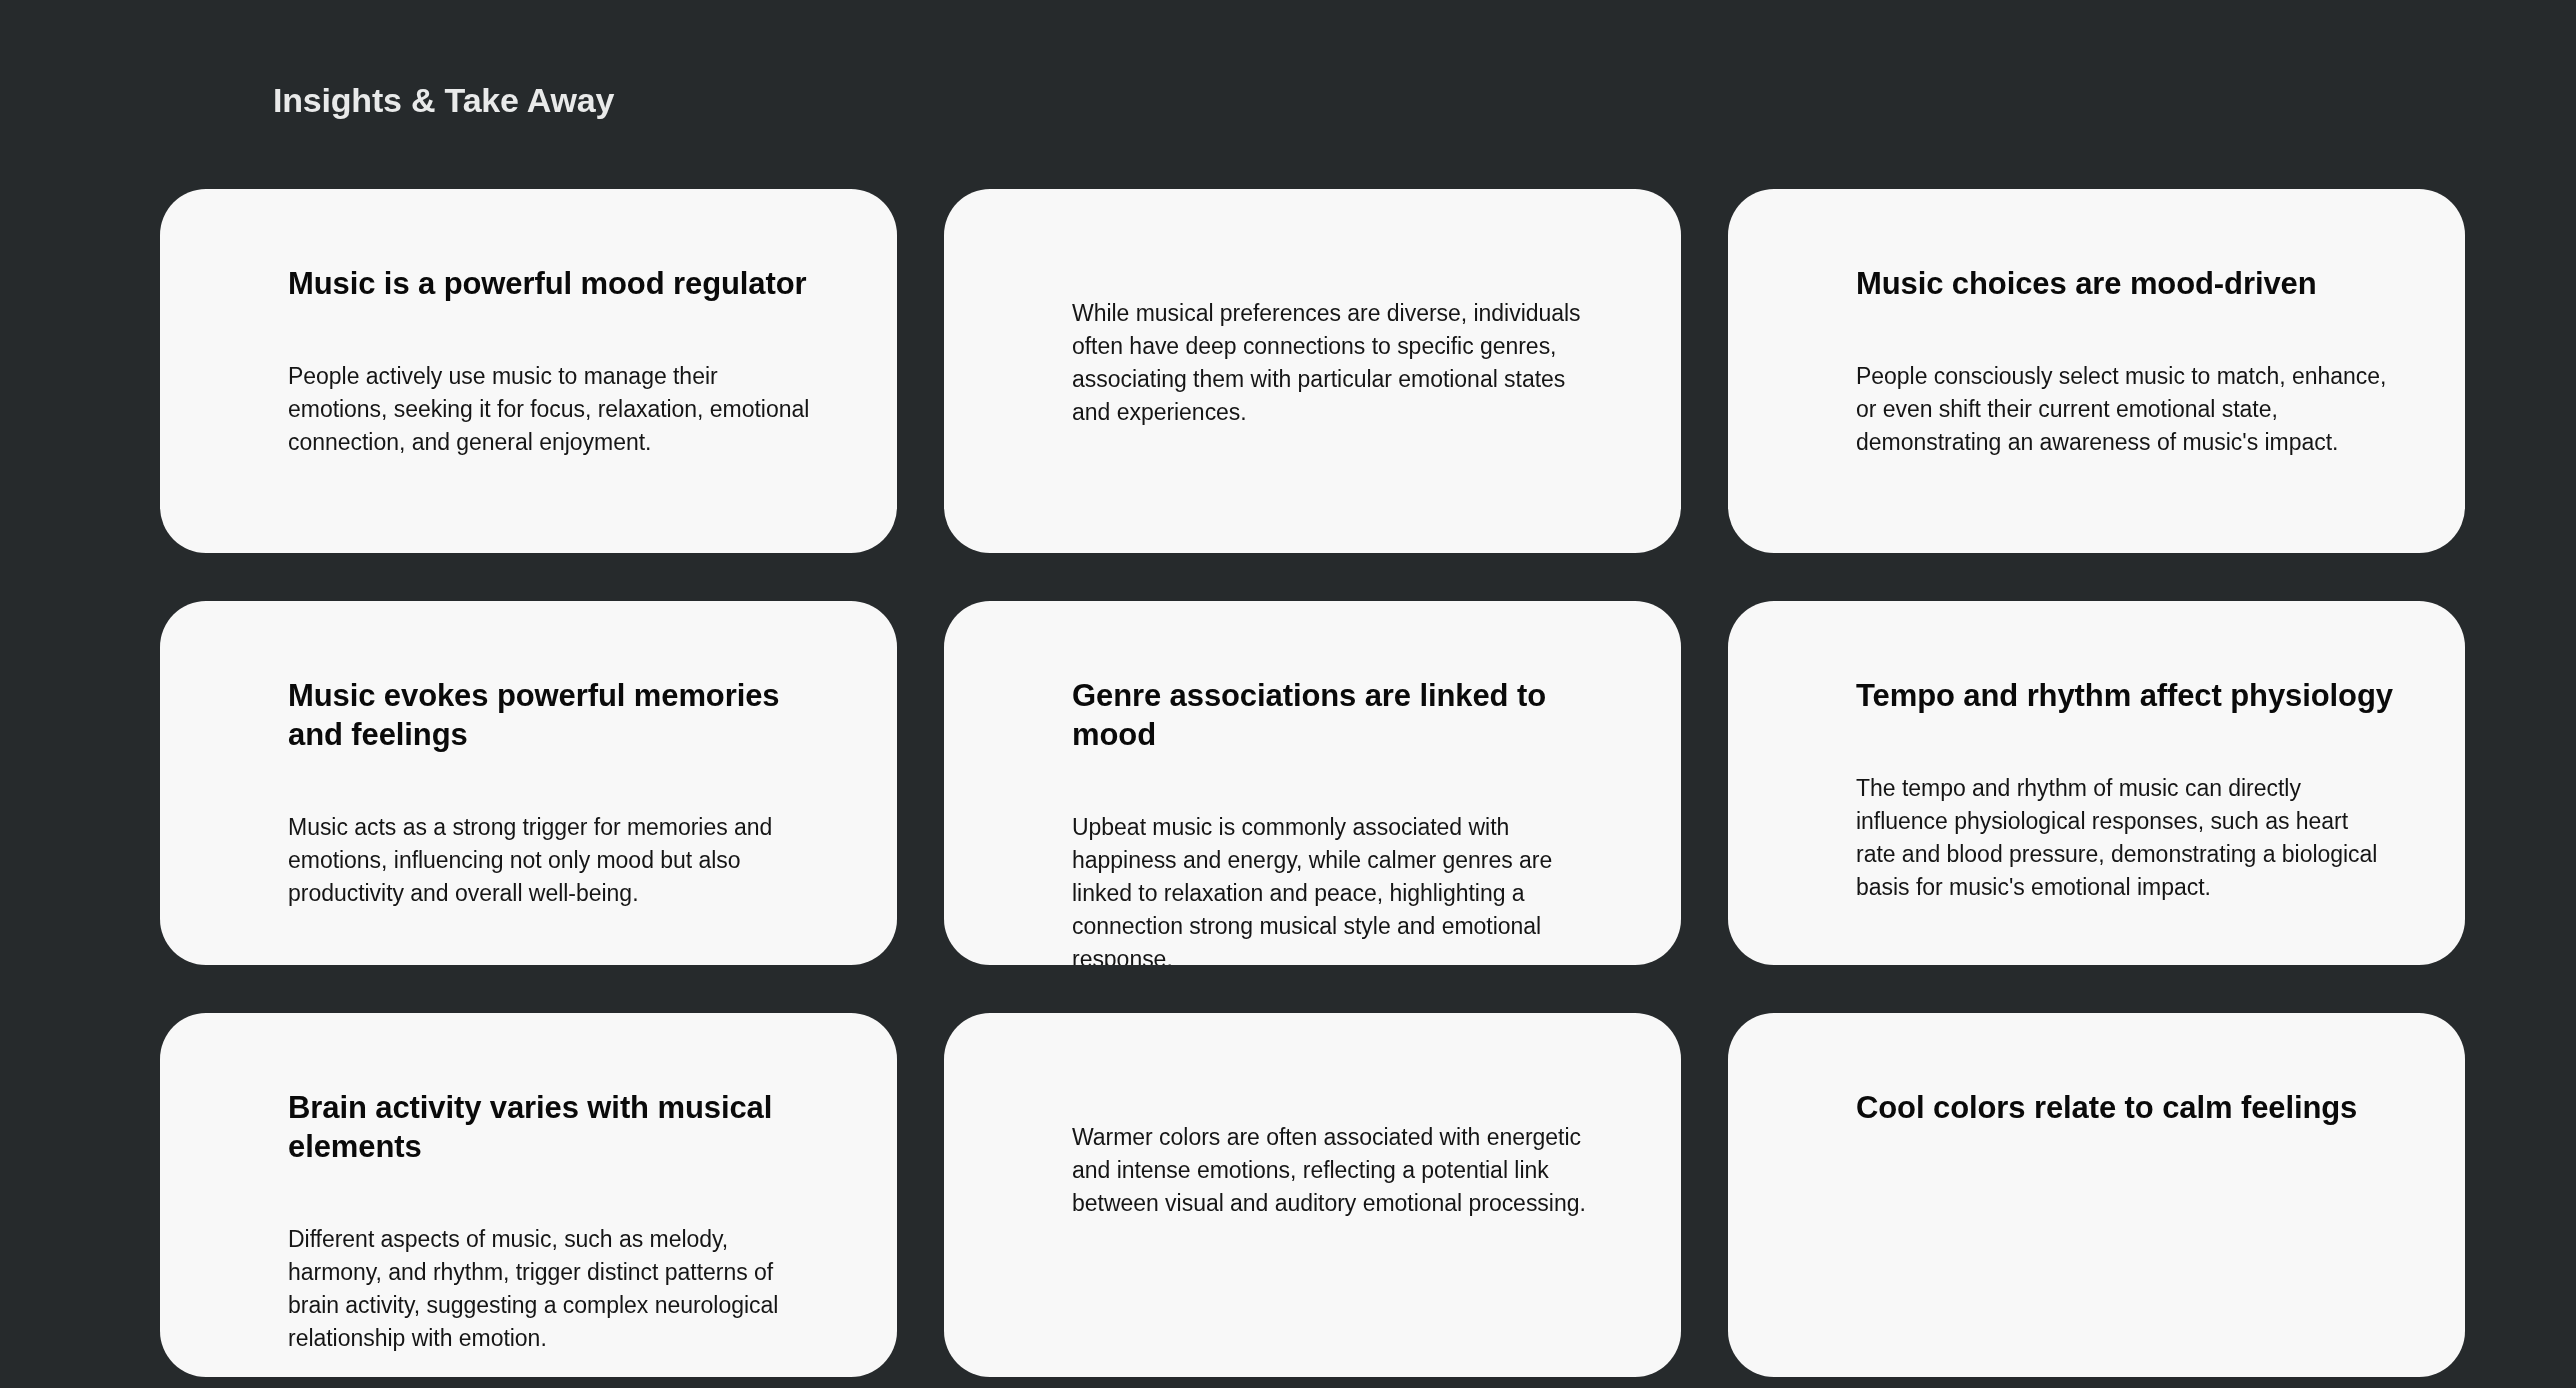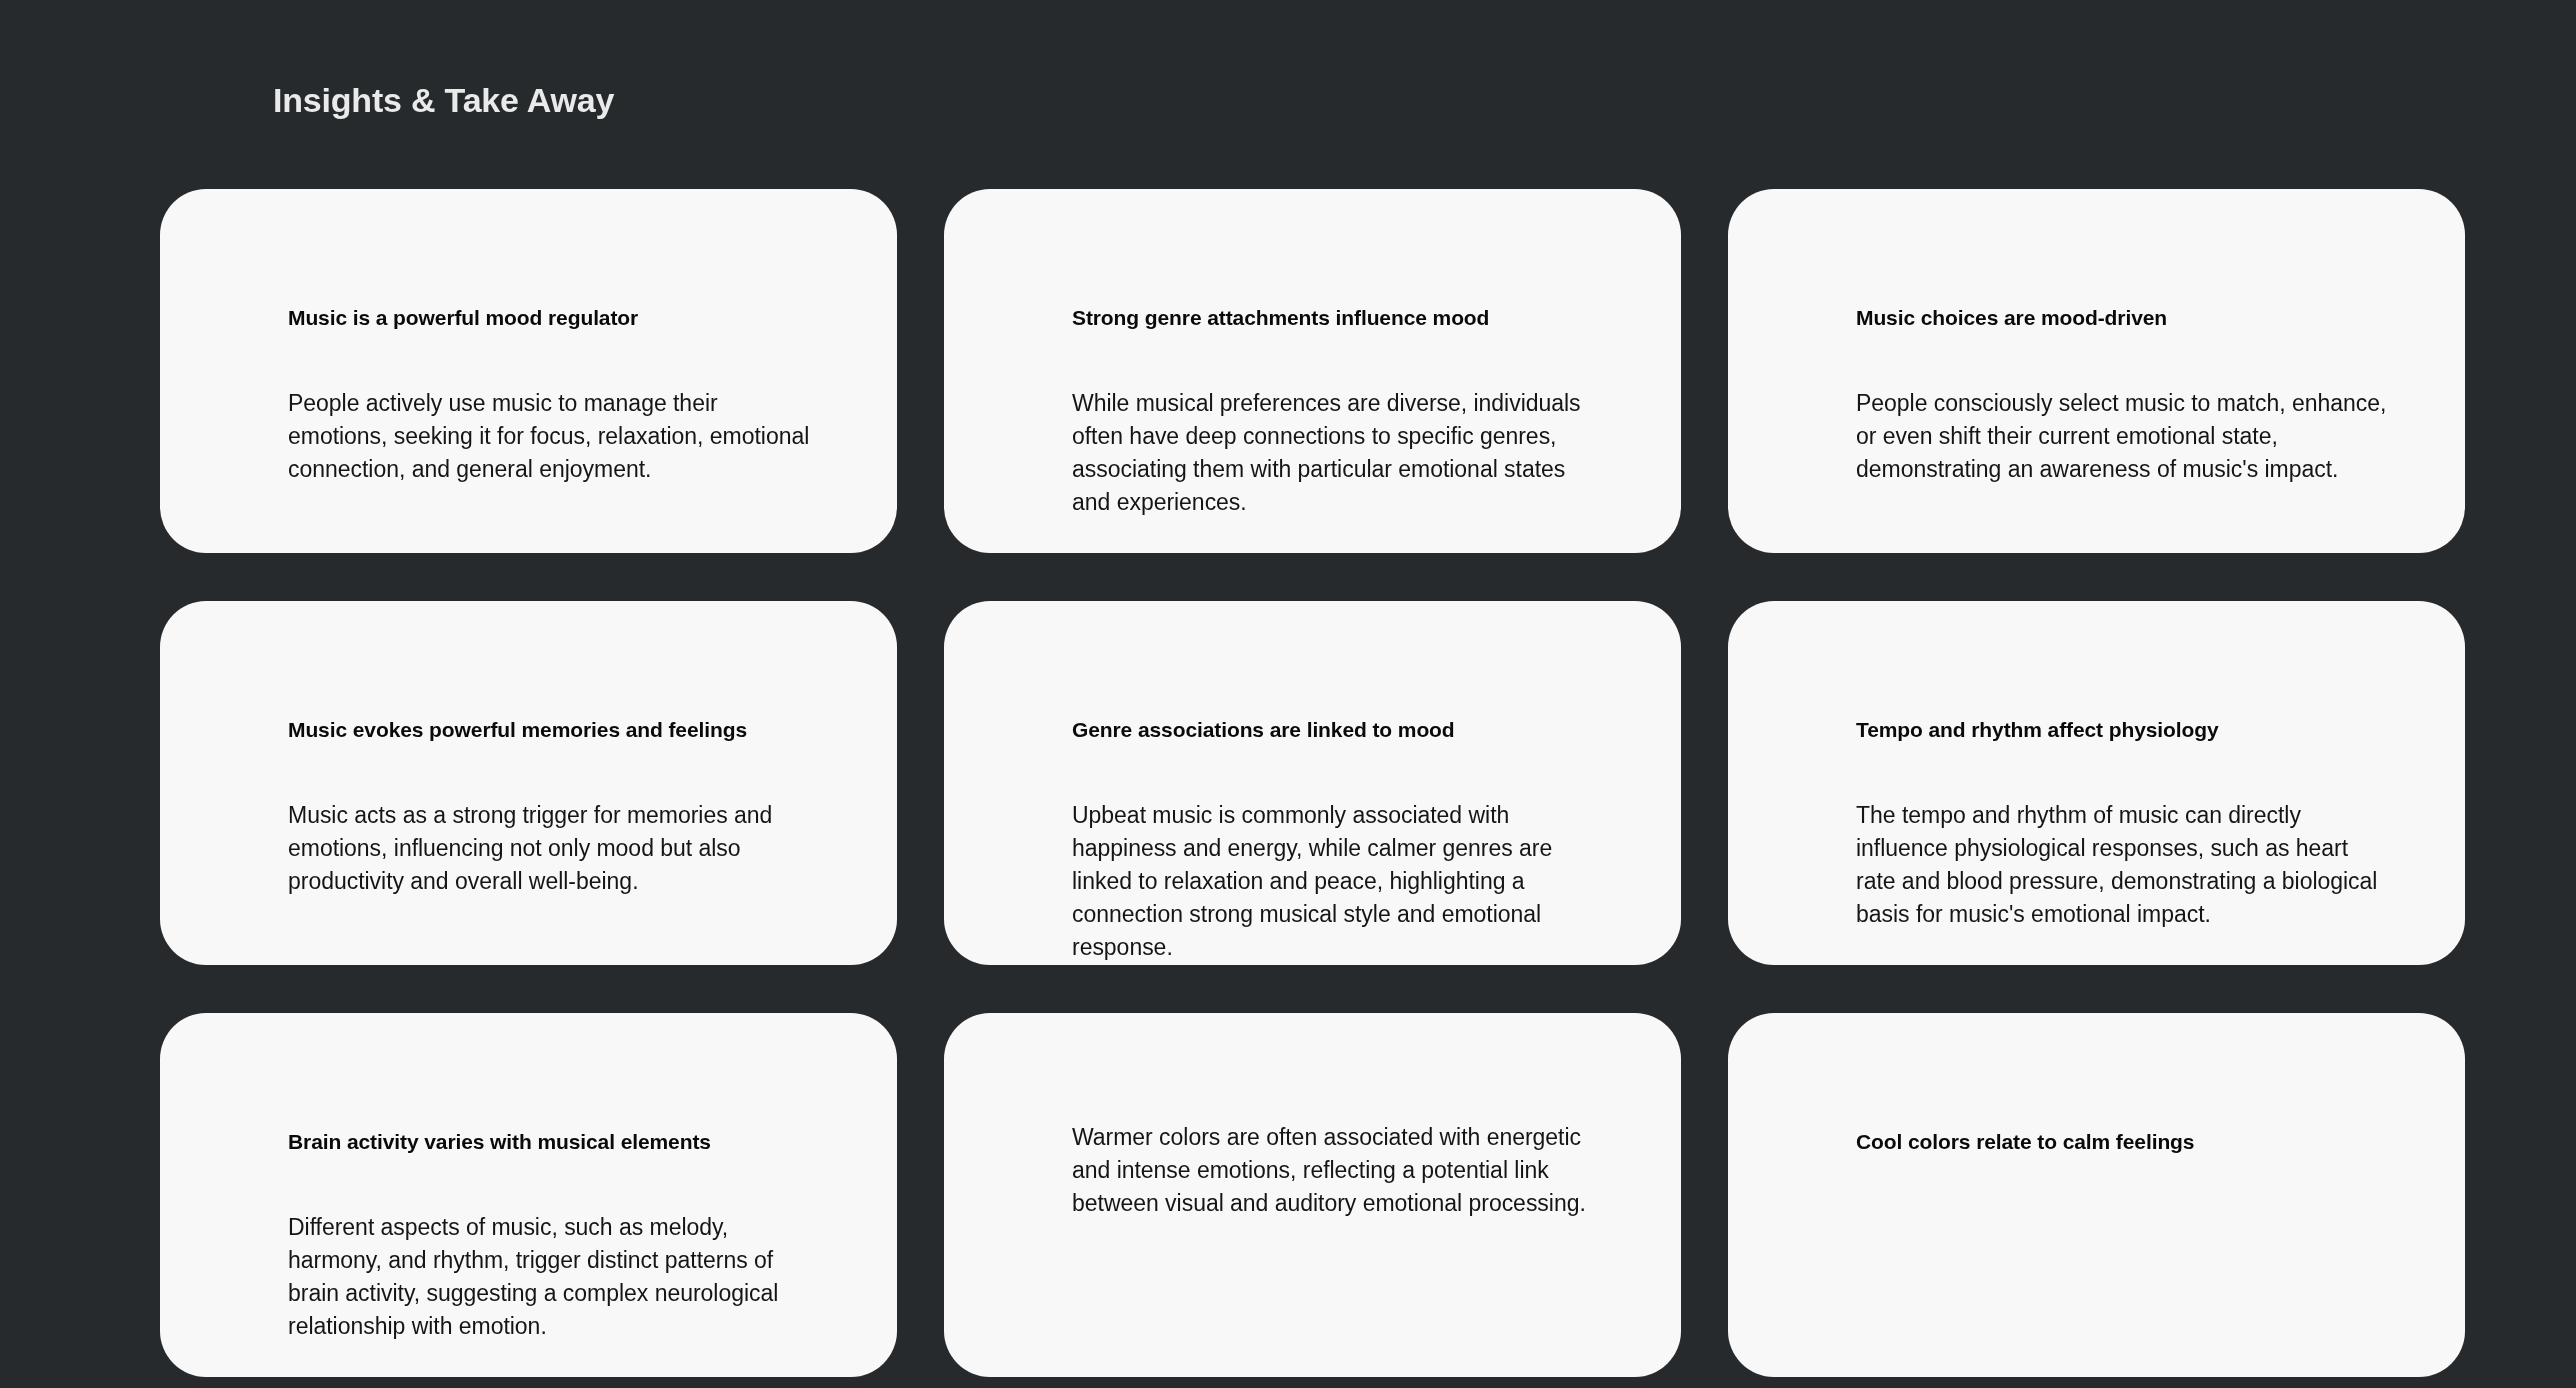--- a/index.html
+++ b/index.html
@@ -56,26 +56,25 @@
     overflow: hidden;
   }
 
   .card-inner {
     padding-top: 64px;
     padding-left: 84px;
     padding-right: 27px;
   }
 
   .card-heading {
-    font-size: 21px;
+    font-size: 31px;
     font-weight: 700;
     color: #0a0a0a;
     line-height: 1.25;
     letter-spacing: -0.1px;
-    margin-top: 40px;
   }
 
   .card-body {
     margin-top: 32px;
     font-size: 23px;
     font-weight: 400;
     color: #151515;
     line-height: 33px;
     letter-spacing: -0.03px;
     max-width: 557px;
@@ -92,21 +91,20 @@
 
     <div class="card">
       <div class="card-inner">
         <div class="card-heading">Music is a powerful mood regulator</div>
         <div class="card-body">People actively use music to manage their emotions, seeking it for focus, relaxation, emotional connection, and general enjoyment.</div>
       </div>
     </div>
 
     <div class="card">
       <div class="card-inner">
-        <div class="card-heading">Strong genre attachments influence mood</div>
         <div class="card-body">While musical preferences are diverse, individuals often have deep connections to specific genres, associating them with particular emotional states and experiences.</div>
       </div>
     </div>
 
     <div class="card">
       <div class="card-inner">
         <div class="card-heading">Music choices are mood-driven</div>
         <div class="card-body">People consciously select music to match, enhance, or even shift their current emotional state, demonstrating an awareness of music's impact.</div>
       </div>
     </div>

